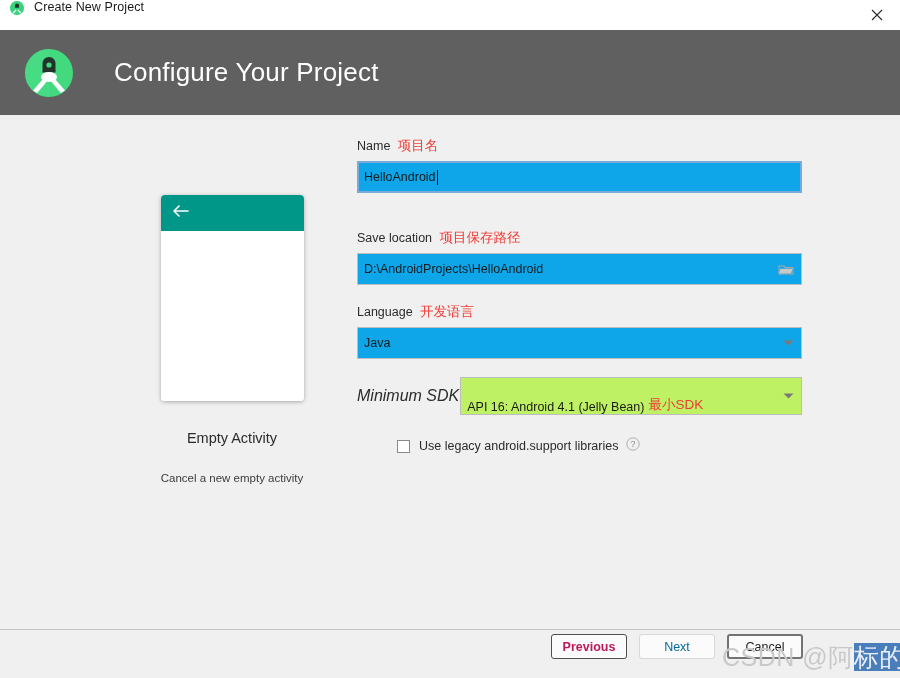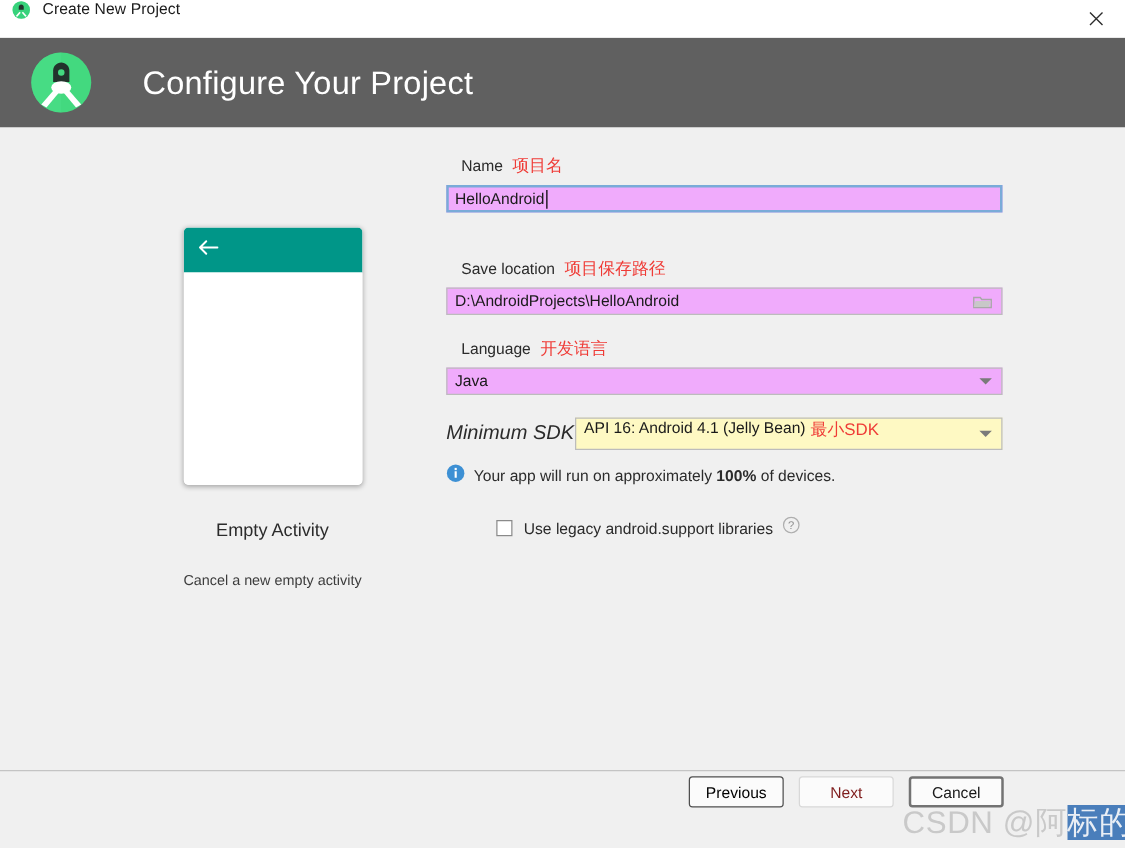--- a/index.html
+++ b/index.html
@@ -44,21 +44,21 @@
     height: 29px;
     display: flex;
     align-items: center;
     justify-content: center;
     cursor: default;
   }
   .titlebar-close svg { display: block; }
 
   
   .header {
-    height: 72px;
+    height: 85px;
     background: #606060;
     display: flex;
     align-items: center;
     padding-left: 22px;
     box-sizing: border-box;
   }
   .header-logo {
     width: 54px;
     height: 54px;
     flex: 0 0 auto;
@@ -74,21 +74,21 @@
   
   .body {
     position: relative;
     height: 514px;
     background: #f0f0f0;
   }
 
   
   .preview {
     position: absolute;
-    left: 104px;
+    left: 118px;
     top: 80px;
     width: 228px;
     text-align: center;
   }
   .preview-card {
     width: 143px;
     height: 206px;
     margin: 0 auto;
     background: #ffffff;
     border-radius: 4px;
@@ -124,31 +124,30 @@
     left: 357px;
     top: 22px;
     width: 445px;
   }
   .field { margin-bottom: 0; }
   .field-label {
     font-size: 12.5px;
     color: #2b2b2b;
     margin-bottom: 6px;
     white-space: nowrap;
-    margin-left: 12px;
   }
   .anno {
     color: #ef3b36;
     font-size: 13.5px;
   }
   .anno-sp { padding-left: 4px; }
 
   .textfield {
-    height: 22px;
-    background: #f0abfc;
+    height: 32px;
+    background: #0ea5e9;
     border: 1px solid #bcbcbc;
     box-sizing: border-box;
     display: flex;
     align-items: center;
     padding: 0 6px;
     font-size: 12.5px;
     color: #1a1a1a;
     position: relative;
   }
   .textfield.focused {
@@ -180,26 +179,26 @@
   }
   .sdk-label {
     font-size: 16px;
     color: #2b2b2b;
     white-space: nowrap;
     margin-right: 1px;
     font-style: italic;
   }
   .sdk-select {
     flex: 1;
-    height: 26px;
-    background: #fef9c3;
+    height: 38px;
+    background: #bef264;
     border: 1px solid #bcbcbc;
     box-sizing: border-box;
     display: flex;
-    align-items: flex-start;
+    align-items: flex-end;
     padding: 0 6px;
     font-size: 12.5px;
     color: #1a1a1a;
     position: relative;
   }
 
   .info-row {
     display: flex;
     align-items: center;
     margin-top: 11px;
@@ -258,30 +257,30 @@
     font-size: 12.5px;
     display: flex;
     align-items: center;
     justify-content: center;
     margin-left: 12px;
     box-sizing: border-box;
     background: #fbfbfb;
   }
   .btn-default {
     border: 1px solid #4f4f4f;
-    color: #000000;
-    font-weight: normal;
+    color: #be185d;
+    font-weight: bold;
   }
   .btn-normal {
     border: 2px solid #737373;
     color: #1a1a1a;
   }
   .btn-disabled {
     border: 1px solid #d8d8d8;
-    color: #7f1d1d;
+    color: #0369a1;
   }
 
   
   .watermark {
     position: absolute;
     left: 722px;
     top: 641px;
     font-size: 25px;
     color: #c9c9c9;
     white-space: nowrap;
@@ -403,30 +402,20 @@
         <span>API 16: Android 4.1 (Jelly Bean)</span>
         <span class="anno anno-sp">最小SDK</span>
         <span class="field-icon">
           <svg width="11" height="7" viewBox="0 0 11 7">
             <path d="M0.5 1 L5.5 6 L10.5 1 z" fill="#7a7a7a"></path>
           </svg>
         </span>
       </div>
     </div>
 
-    <div class="info-row">
-      <span class="info-icon">
-        <svg width="15" height="15" viewBox="0 0 15 15">
-          <circle cx="7.5" cy="7.5" r="7" fill="#3d90d4"></circle>
-          <rect x="6.7" y="6" width="1.7" height="5.2" fill="#ffffff"></rect>
-          <rect x="6.7" y="3.3" width="1.7" height="1.8" fill="#ffffff"></rect>
-        </svg>
-      </span>
-      <span class="info-text"><span>Your app will run on approximately </span><b>100%</b><span> of devices.</span></span>
-    </div>
 
     <div class="checkbox-row">
       <span class="checkbox"></span>
       <span class="checkbox-label">Use legacy android.support libraries</span>
       <span>
         <svg width="14" height="14" viewBox="0 0 14 14">
           <circle cx="7" cy="7" r="6.2" fill="none" stroke="#aeaeae" stroke-width="1"></circle>
           <text x="7" y="10.4" font-size="9" fill="#8f8f8f" text-anchor="middle" font-family="Liberation Sans, sans-serif">?</text>
         </svg>
       </span>

